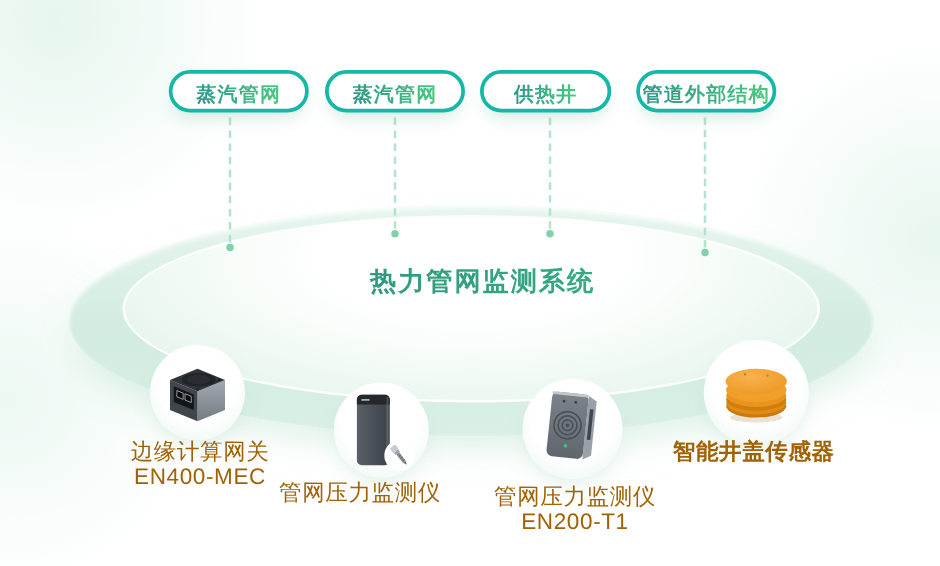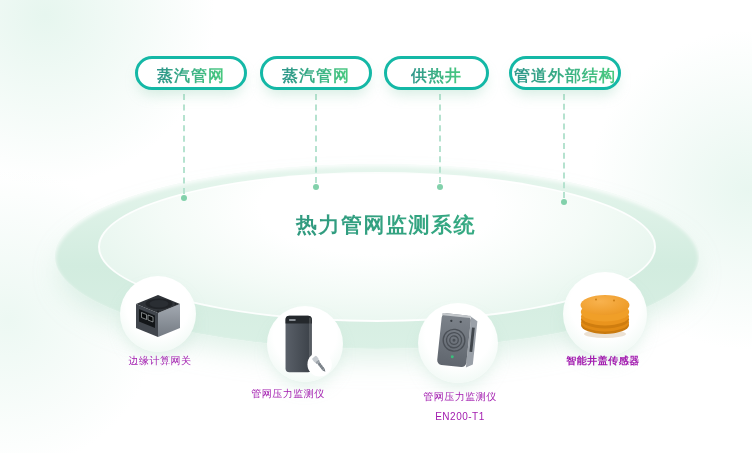--- a/index.html
+++ b/index.html
@@ -74,21 +74,21 @@
     z-index:3;
   }
   #circle-1{left:120px;top:276px;width:76px;height:76px;}
   #circle-2{left:267px;top:306px;width:76px;height:76px;}
   #circle-3{left:418px;top:303px;width:80px;height:80px;}
   #circle-4{left:563px;top:272px;width:84px;height:84px;}
 
   
   .device-label{
     position:absolute;transform:translateX(-50%);
-    text-align:center;color:#a21caf;font-size:10px;line-height:20px;
+    text-align:center;color:#a16207;font-size:18px;line-height:20px;
     font-weight:500;white-space:nowrap;z-index:4;letter-spacing:0.5px;
   }
   #label-1{left:160px;top:351px;}
   #label-2{left:288px;top:384px;}
   #label-3{left:460px;top:387px;}
   #label-4{left:603px;top:351px;font-weight:bold;}
 </style>
 </head>
 <body>
 
@@ -210,20 +210,21 @@
       <ellipse cx="35" cy="31.5" rx="24" ry="9" fill="#ea941d"></ellipse>
       <ellipse cx="35" cy="27" rx="24.2" ry="9.5" fill="#f09f28"></ellipse>
       <ellipse cx="35" cy="20" rx="24.5" ry="10" fill="url(#mhT)"></ellipse>
       <circle cx="26" cy="14.5" r="0.9" fill="#c77a10"></circle>
       <circle cx="44" cy="15.5" r="0.9" fill="#c77a10"></circle>
     </svg>
   </div>
 
   <div class="device-label" id="label-1">
     <div>边缘计算网关</div>
+    <div>EN400-MEC</div>
   </div>
   <div class="device-label" id="label-2">
     <div>管网压力监测仪</div>
   </div>
   <div class="device-label" id="label-3">
     <div>管网压力监测仪</div>
     <div>EN200-T1</div>
   </div>
   <div class="device-label" id="label-4">
     <div>智能井盖传感器</div>

